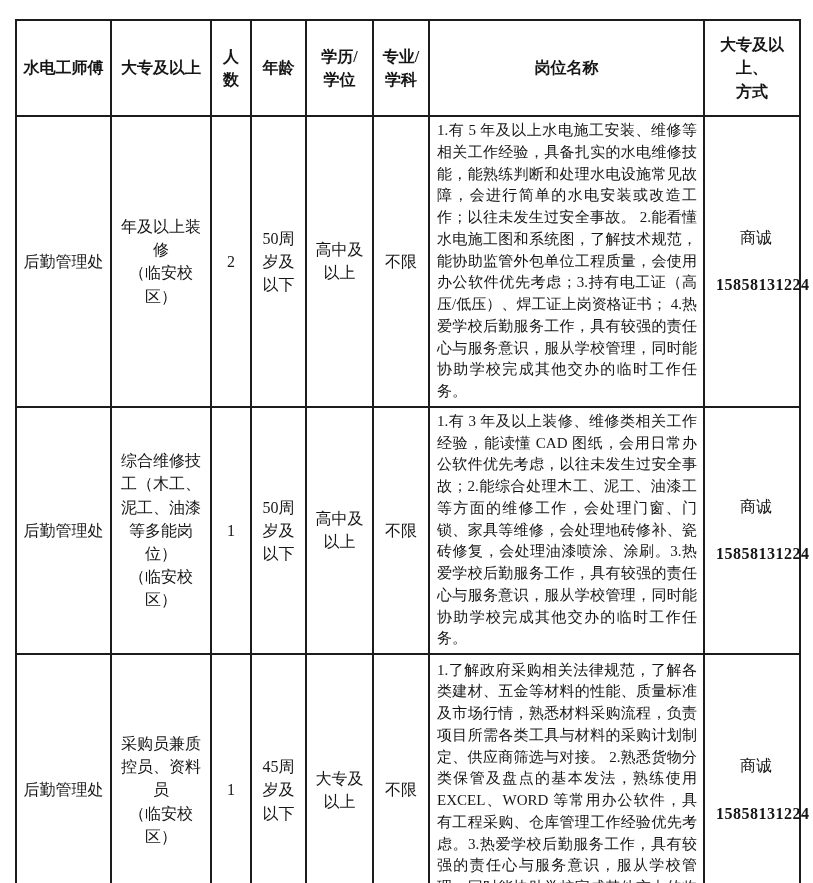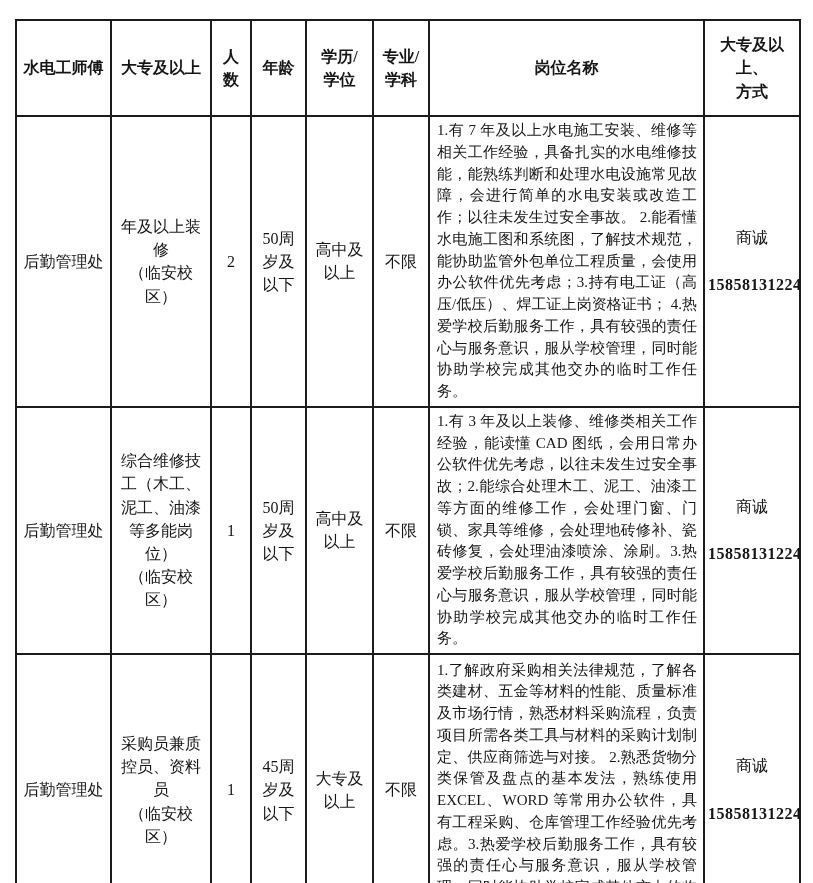--- a/index.html
+++ b/index.html
@@ -45,20 +45,21 @@
   tbody tr.row-2 { height: 272px; }
   td.cell-conditions {
     white-space: normal;
     text-align: justify;
     font-size: 15px;
     line-height: 1.45;
     padding: 3px 6px 3px 7px;
   }
   td.cell-contact div {
     line-height: 1.5;
+    margin-left: 8px;
   }
   td.cell-contact .phone {
     letter-spacing: 0.5px;
     font-weight: bold;
   }
 </style>
 </head>
 <body>
 
 <div class="page">
@@ -91,21 +92,21 @@
     </thead>
     <tbody>
       <tr class="row-0">
         <td>后勤管理处</td>
         <td>年及以上装修
 （临安校区）</td>
         <td>2</td>
         <td>50周岁及以下</td>
         <td>高中及以上</td>
         <td>不限</td>
-        <td class="cell-conditions">1.有 7 年及以上水电施工安装、维修等相关工作经验，具备扎实的水电维修技能，能熟练判断和处理水电设施常见故障，会进行简单的水电安装或改造工作；以往未发生过安全事故。 2.能看懂水电施工图和系统图，了解技术规范，能协助监管外包单位工程质量，会使用办公软件优先考虑；3.持有电工证（高压/低压）、焊工证上岗资格证书； 4.热爱学校后勤服务工作，具有较强的责任心与服务意识，服从学校管理，同时能协助学校完成其他交办的临时工作任务。</td>
+        <td class="cell-conditions">1.有 5 年及以上水电施工安装、维修等相关工作经验，具备扎实的水电维修技能，能熟练判断和处理水电设施常见故障，会进行简单的水电安装或改造工作；以往未发生过安全事故。 2.能看懂水电施工图和系统图，了解技术规范，能协助监管外包单位工程质量，会使用办公软件优先考虑；3.持有电工证（高压/低压）、焊工证上岗资格证书； 4.热爱学校后勤服务工作，具有较强的责任心与服务意识，服从学校管理，同时能协助学校完成其他交办的临时工作任务。</td>
         <td class="cell-contact">
           <div>商诚</div>
           <div class="phone">15858131224</div>
         </td>
       </tr>
       <tr class="row-1">
         <td>后勤管理处</td>
         <td>综合维修技工（木工、泥工、油漆等多能岗位）
 （临安校区）</td>
         <td>1</td>

